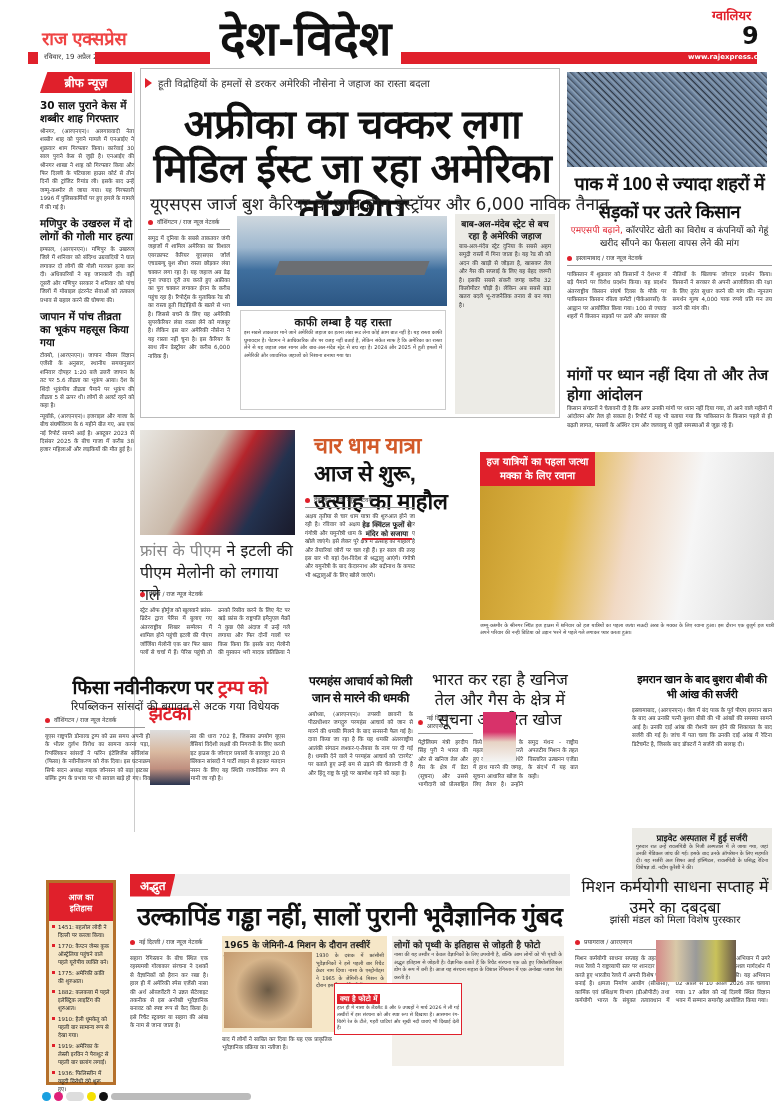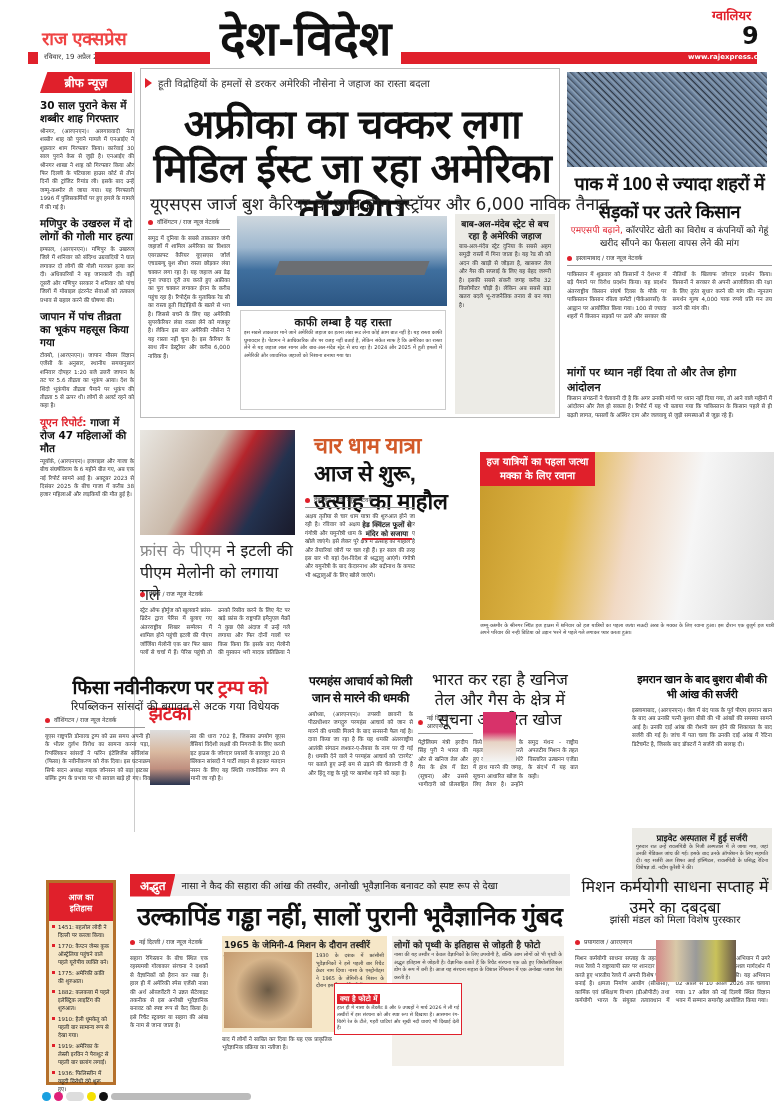--- a/index.html
+++ b/index.html
@@ -58,21 +58,20 @@
   </div>
   <div class="brief">
     <h3>मणिपुर के उखरुल में दो लोगों की गोली मार हत्या</h3>
     <p class="body-text">इम्फाल, (आरएनएन)। मणिपुर के उखरुल जिले में शनिवार को संदिग्ध उग्रवादियों ने घात लगाकर दो लोगों की गोली मारकर हत्या कर दी। अधिकारियों ने यह जानकारी दी। वहीं दूसरी ओर मणिपुर सरकार ने शनिवार को पांच जिलों में मोबाइल इंटरनेट सेवाओं को तत्काल प्रभाव से बहाल करने की घोषणा की।</p>
   </div>
   <div class="brief">
     <h3>जापान में पांच तीव्रता का भूकंप महसूस किया गया</h3>
     <p class="body-text">टोक्यो, (आरएनएन)। जापान मौसम विज्ञान एजेंसी के अनुसार, स्थानीय समयानुसार शनिवार दोपहर 1:20 बजे उत्तरी जापान के तट पर 5.6 तीव्रता का भूकंप आया। देश के शिंदो भूकंपीय तीव्रता पैमाने पर भूकंप की तीव्रता 5 से ऊपर थी। लोगों से अलर्ट रहने को कहा है।</p>
   </div>
   <div class="brief">
-    <h3><span class="red">यूएन रिपोर्ट:</span> <span>गाजा में रोज 47 महिलाओं की मौत</span></h3>
     <p class="body-text">न्यूयॉर्क, (आरएनएन)। इजराइल और गाजा के बीच संघर्षविराम के 6 महीने बीत गए, अब एक नई रिपोर्ट सामने आई है। अक्टूबर 2023 से दिसंबर 2025 के बीच गाजा में करीब 38 हजार महिलाओं और लड़कियों की मौत हुई है।</p>
   </div>
 </div>
 
 <div class="abs" id="main-box"></div>
 <div class="abs" id="kicker">
     <span class="tri"></span>
     <span>हूती विद्रोहियों के हमलों से डरकर अमेरिकी नौसेना ने जहाज का रास्ता बदला</span>
   </div>
 <div class="abs hl" id="main-hl">अफ्रीका का चक्कर लगा मिडिल ईस्ट जा रहा अमेरिका वॉरशिप</div>
@@ -98,21 +97,21 @@
 
 <div class="abs" id="pak-img"></div>
 <div class="abs hl" id="pak-hl">पाक में 100 से ज्यादा शहरों में सड़कों पर उतरे किसान</div>
 <div class="abs" id="pak-sub"><span class="red">एमएसपी बढ़ाने,</span> <span>कॉरपोरेट खेती का विरोध व कंपनियों को गेहूं खरीद सौंपने का फैसला वापस लेने की मांग</span></div>
 <div class="abs" style="left:567px;top:254px;width:205px">
   <div class="dateline">
       <span class="dot"></span>
       <span>इस्लामाबाद / राज न्यूज नेटवर्क</span>
     </div>
   <p class="body-text" style="column-count:2;column-gap:6px;height:90px">पाकिस्तान में शुक्रवार को किसानों ने देशभर में बड़े पैमाने पर विरोध प्रदर्शन किया। यह प्रदर्शन अंतरराष्ट्रीय किसान संघर्ष दिवस के मौके पर पाकिस्तान किसान रबिता कमेटी (पीकेआरसी) के आह्वान पर आयोजित किया गया। 100 से ज्यादा शहरों में किसान सड़कों पर उतरे और सरकार की नीतियों के खिलाफ जोरदार प्रदर्शन किया। किसानों ने सरकार से अपनी आजीविका की रक्षा के लिए तुरंत सुधार करने की मांग की। न्यूनतम समर्थन मूल्य 4,000 पाक रुपये प्रति मन तय करने की मांग की।</p>
-  <div style="font-size:11px;font-weight:bold;margin-top:4px">मांगों पर ध्यान नहीं दिया तो और तेज होगा आंदोलन</div>
+  <div style="font-size:15px;font-weight:bold;margin-top:4px">मांगों पर ध्यान नहीं दिया तो और तेज होगा आंदोलन</div>
   <p class="body-text">किसान संगठनों ने चेतावनी दी है कि अगर उनकी मांगों पर ध्यान नहीं दिया गया, तो आने वाले महीनों में आंदोलन और तेज हो सकता है। रिपोर्ट में यह भी बताया गया कि पाकिस्तान के किसान पहले से ही बढ़ती लागत, फसलों के अस्थिर दाम और जलवायु से जुड़ी समस्याओं से जूझ रहे हैं।</p>
 </div>
 
 <div class="abs img" style="left:140px;top:430px;width:155px;height:105px;background:linear-gradient(120deg,#e9e7e2 0%,#c9b8a8 40%,#b5252c 55%,#23324f 75%,#1a1a2a 100%)"></div>
 <div class="abs" style="left:140px;top:540px;width:160px;font-size:16px;line-height:22px"><span style="color:#888">फ्रांस के पीएम</span> <span>ने इटली की पीएम मेलोनी को लगाया गले</span></div>
 <div class="abs" style="left:140px;top:590px;width:150px">
   <div class="dateline">
       <span class="dot"></span>
       <span>पेरिस / राज न्यूज नेटवर्क</span>
     </div>
@@ -173,21 +172,20 @@
       <li style="font-size: 5.5px; line-height: 8px; margin-bottom: 3px; padding-left: 6px; position: relative;"><span style="position: absolute; left: 0px; top: 2px; width: 3px; height: 3px; background: rgb(224, 32, 43);"></span>1775: अमेरिकी क्रांति की शुरुआत।</li>
       <li style="font-size: 5.5px; line-height: 8px; margin-bottom: 3px; padding-left: 6px; position: relative;"><span style="position: absolute; left: 0px; top: 2px; width: 3px; height: 3px; background: rgb(224, 32, 43);"></span>1882: कलकत्ता में पहले इलेक्ट्रिक लाइटिंग की शुरुआत।</li>
       <li style="font-size: 5.5px; line-height: 8px; margin-bottom: 3px; padding-left: 6px; position: relative;"><span style="position: absolute; left: 0px; top: 2px; width: 3px; height: 3px; background: rgb(224, 32, 43);"></span>1910: हैली धूमकेतु को पहली बार सामान्य रूप से देखा गया।</li>
       <li style="font-size: 5.5px; line-height: 8px; margin-bottom: 3px; padding-left: 6px; position: relative;"><span style="position: absolute; left: 0px; top: 2px; width: 3px; height: 3px; background: rgb(224, 32, 43);"></span>1919: अमेरिका के लेस्ली इरविन ने पैराशूट से पहली बार छलांग लगाई।</li>
       <li style="font-size: 5.5px; line-height: 8px; margin-bottom: 3px; padding-left: 6px; position: relative;"><span style="position: absolute; left: 0px; top: 2px; width: 3px; height: 3px; background: rgb(224, 32, 43);"></span>1936: फिलिस्तीन में यहूदी विरोधी दंगे शुरू हुए।</li>
     </ul>
 </div>
 
 <div class="abs" style="left:130px;top:874px;width:440px;height:22px;background:#eeeeee;display:flex;align-items:center">
   <span style="background:#e0202b;color:#fff;font-size:12px;font-weight:bold;padding:3px 10px;clip-path:polygon(0 0,100% 0,88% 100%,0 100%)">अद्भुत</span>
-  <span style="font-size:9.5px;margin-left:6px">नासा ने कैद की सहारा की आंख की तस्वीर, अनोखी भूवैज्ञानिक बनावट को स्पष्ट रूप से देखा</span>
 </div>
 <div class="abs hl" style="left:130px;top:898px;width:440px;font-size:25px;text-align:center">उल्कापिंड गड्ढा नहीं, सालों पुरानी भूवैज्ञानिक गुंबद</div>
 <div class="abs" style="left:130px;top:938px;width:78px">
   <div class="dateline">
       <span class="dot"></span>
       <span>नई दिल्ली / राज न्यूज नेटवर्क</span>
     </div>
   <p class="body-text" style="height:120px;overflow:hidden">सहारा रेगिस्तान के बीच स्थित एक रहस्यमयी गोलाकार संरचना ने दशकों से वैज्ञानिकों को हैरान कर रखा है। हाल ही में अमेरिकी स्पेस एजेंसी नासा की अर्थ ऑब्जर्वेटरी ने उन्नत सैटेलाइट तकनीक से इस अनोखी भूवैज्ञानिक बनावट को स्पष्ट रूप से कैद किया है। इसे रिचैट स्ट्रक्चर या सहारा की आंख के नाम से जाना जाता है।</p>
 </div>
 <div class="abs" style="left:222px;top:936px;width:165px;height:96px;background:#f6e7c8">

